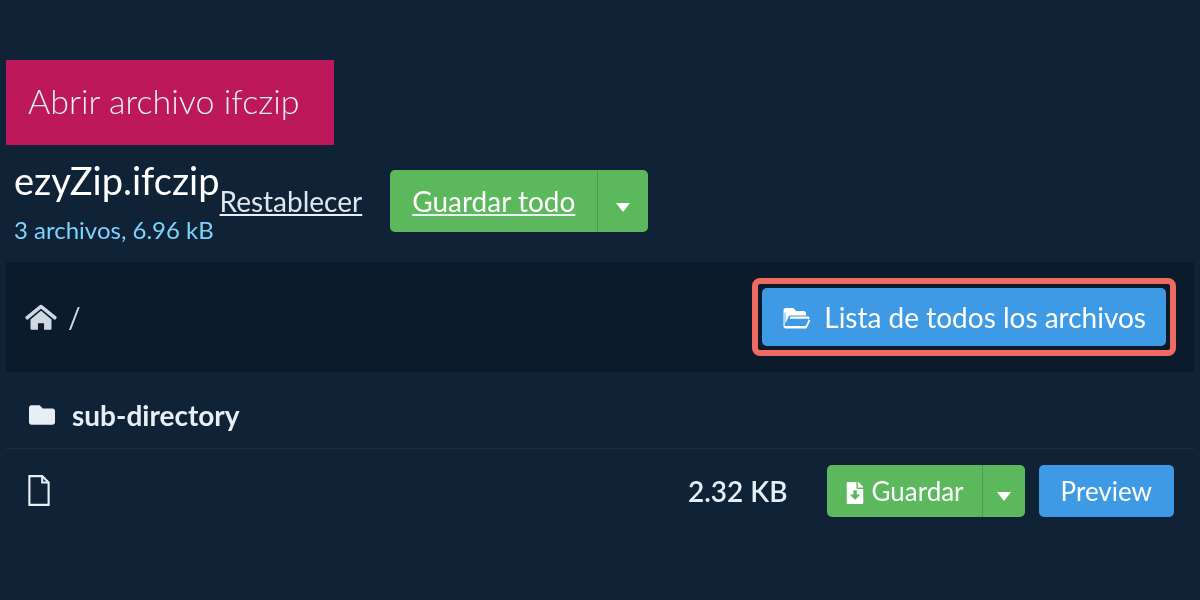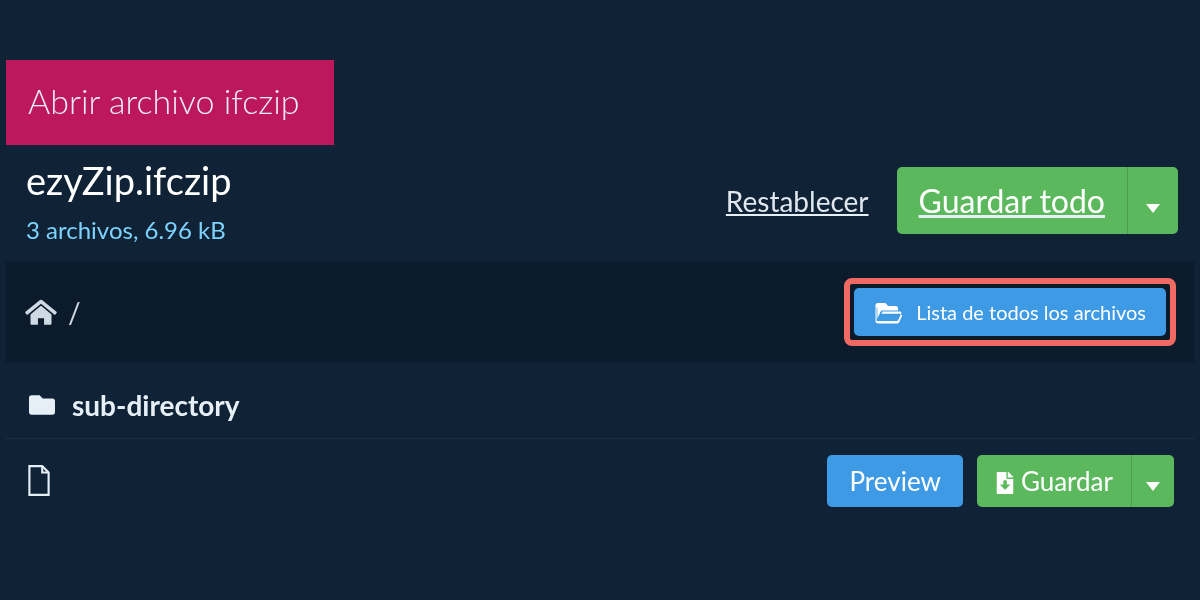--- a/index.html
+++ b/index.html
@@ -17,36 +17,35 @@
     background: #be185d;
     padding: 20px 34px 24px 22px;
     font-size: 34px;
     font-weight: 300;
     color: #e6eef6;
     margin-left: 6px;
   }
   .header-row {
     display: flex;
     align-items: center;
-    justify-content: space-between;
-    padding: 12px 22px 18px 26px;
+    padding: 12px 22px 18px 14px;
   }
   .file-title { font-size: 38px; font-weight: 400; color: #fff; }
   .file-meta  { font-size: 24px; font-weight: 400; color: #7dd3fc; margin-top: 12px; }
   .header-actions { display: flex; align-items: center; gap: 28px; text-decoration: underline; }
   .link-btn {
     font-size: 28px;
     color: #e0e7ef;
     cursor: pointer;
   }
   .btn {
     display: inline-flex;
     align-items: center;
     border-radius: 5px;
-    font-size: 32px;
+    font-size: 28px;
     cursor: pointer;
     border: none;
     color: #fff;
   }
   .btn-green { background: #5cb85c; }
   .btn-split-main { padding: 14px 22px; }
   .btn-split-caret {
     padding: 14px 18px;
     border-left: 1px solid rgba(0,0,0,0.15);
   }
@@ -73,21 +72,21 @@
     padding: 4px;
   }
   .list-all-btn {
     display: inline-flex;
     align-items: center;
     gap: 12px;
     background: #3f9ae5;
     color: #fff;
     padding: 12px 20px;
     border-radius: 5px;
-    font-size: 20px;
+    font-size: 28px;
     cursor: pointer;
   }
   .folder-open-icon { width: 30px; height: 24px; fill: #fff; }
   .list { margin: 10px 6px 0 6px; }
   .row {
     display: flex;
     align-items: center;
     padding: 16px 20px;
     border-top: 1px solid #1b2f44;
     gap: 18px;
@@ -160,31 +159,32 @@
     </div>
   </div>
 
   <div class="row">
     <div class="name">
       <svg class="file-icon" viewBox="0 0 24 30">
           <path d="M3 1h12l6 6v21H3z"></path>
           <path d="M15 1v6h6"></path>
         </svg>
     </div>
+    <span class="size">2.32 KB</span>
     <div class="row-actions">
-      <div class="btn btn-blue-plain btn-sm">
-        <span>Preview</span>
-      </div>
       <div class="btn btn-green btn-sm">
         <span class="btn-split-main">
           <svg class="dl-icon" viewBox="0 0 384 512">
               <path d="M224 136V0H24C11 0 0 11 0 24v464c0 13 11 24 24 24h336c13 0 24-11 24-24V160H248c-13 0-24-11-24-24zm76 175l-98 98c-5 5-12 5-17 0l-98-98c-8-8-2-21 9-21h58v-80c0-9 7-16 16-16h48c9 0 16 7 16 16v80h58c11 0 17 13 8 21zM377 105L279 7c-5-5-11-7-17-7h-6v128h128v-6c0-6-2-12-7-17z"></path>
             </svg><span>Guardar</span>
         </span>
         <span class="btn-split-caret"><span class="caret"></span></span>
+      </div>
+      <div class="btn btn-blue-plain btn-sm">
+        <span>Preview</span>
       </div>
     </div>
   </div>
 
 </div>
 
 
 
 
 </body></html>

